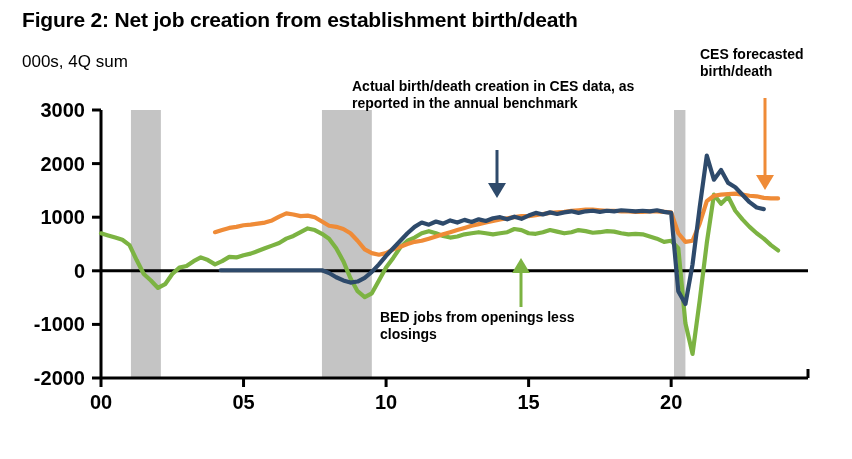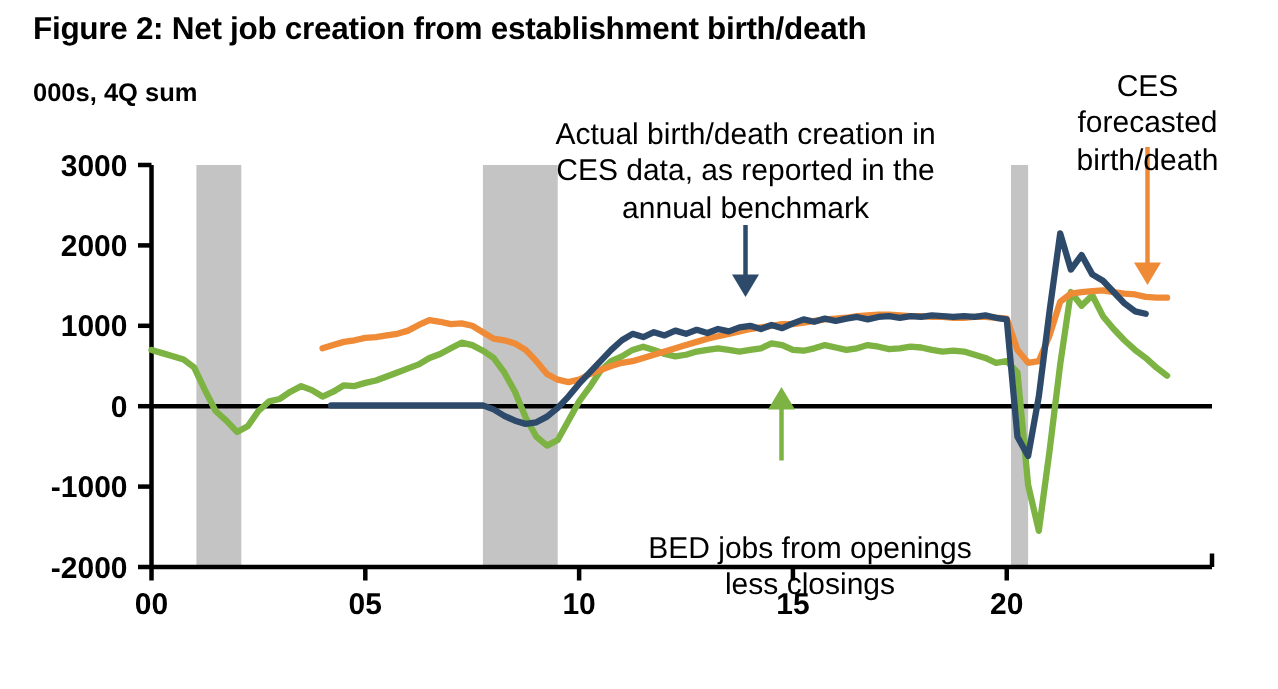--- a/index.html
+++ b/index.html
@@ -28,58 +28,57 @@
     font-size: 21px;
     font-weight: bold;
     letter-spacing: -0.2px;
     white-space: nowrap;
   }
   .fig-subtitle {
     position: absolute;
     left: 22px;
     top: 52px;
     font-size: 17px;
-    font-weight: bold;
+    font-weight: normal;
     white-space: nowrap;
   }
   .fig-source {
     position: absolute;
     left: 22px;
     top: 424px;
     font-size: 17px;
     font-weight: normal;
     white-space: nowrap;
   }
   #plot-svg {
     position: absolute;
     left: 0;
     top: 0;
   }
   .anno {
     position: absolute;
-    font-size: 20px;
-    font-weight: normal;
+    font-size: 14px;
+    font-weight: bold;
     line-height: 1.22;
-    text-align: center;
+    text-align: left;
   }
   #anno-ces-actual {
     left: 352px;
     top: 78px;
     width: 290px;
   }
   #anno-ces-forecast {
     left: 700px;
     top: 46px;
     width: 130px;
   }
   #anno-bed {
-    left: 420px;
+    left: 380px;
     top: 309px;
     width: 240px;
-    margin-top: 45px;
   }
 </style>
 </head>
 <body>
 
 <div id="figure">
 
   <div class="fig-title">Figure 2: Net job creation from establishment birth/death</div>
   <div class="fig-subtitle">000s, 4Q sum</div>
 

